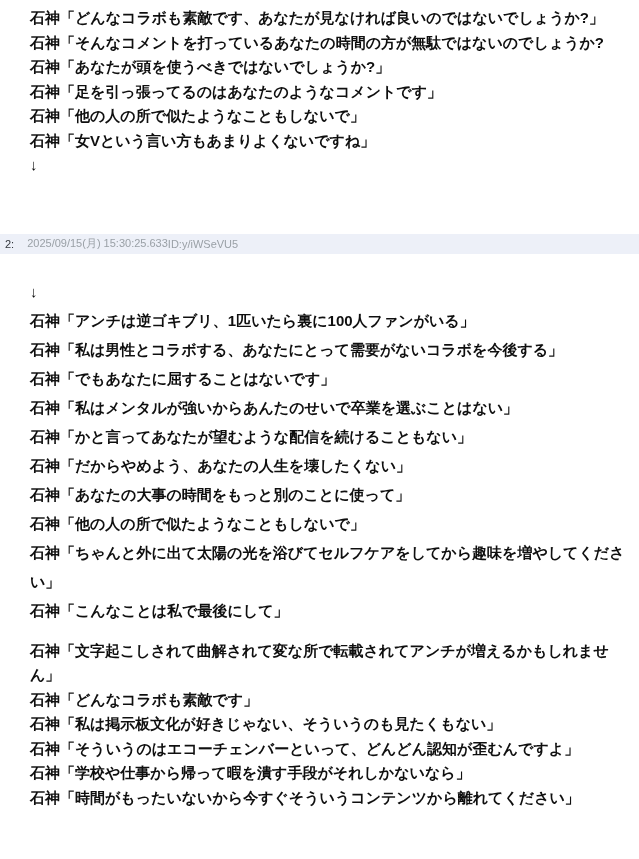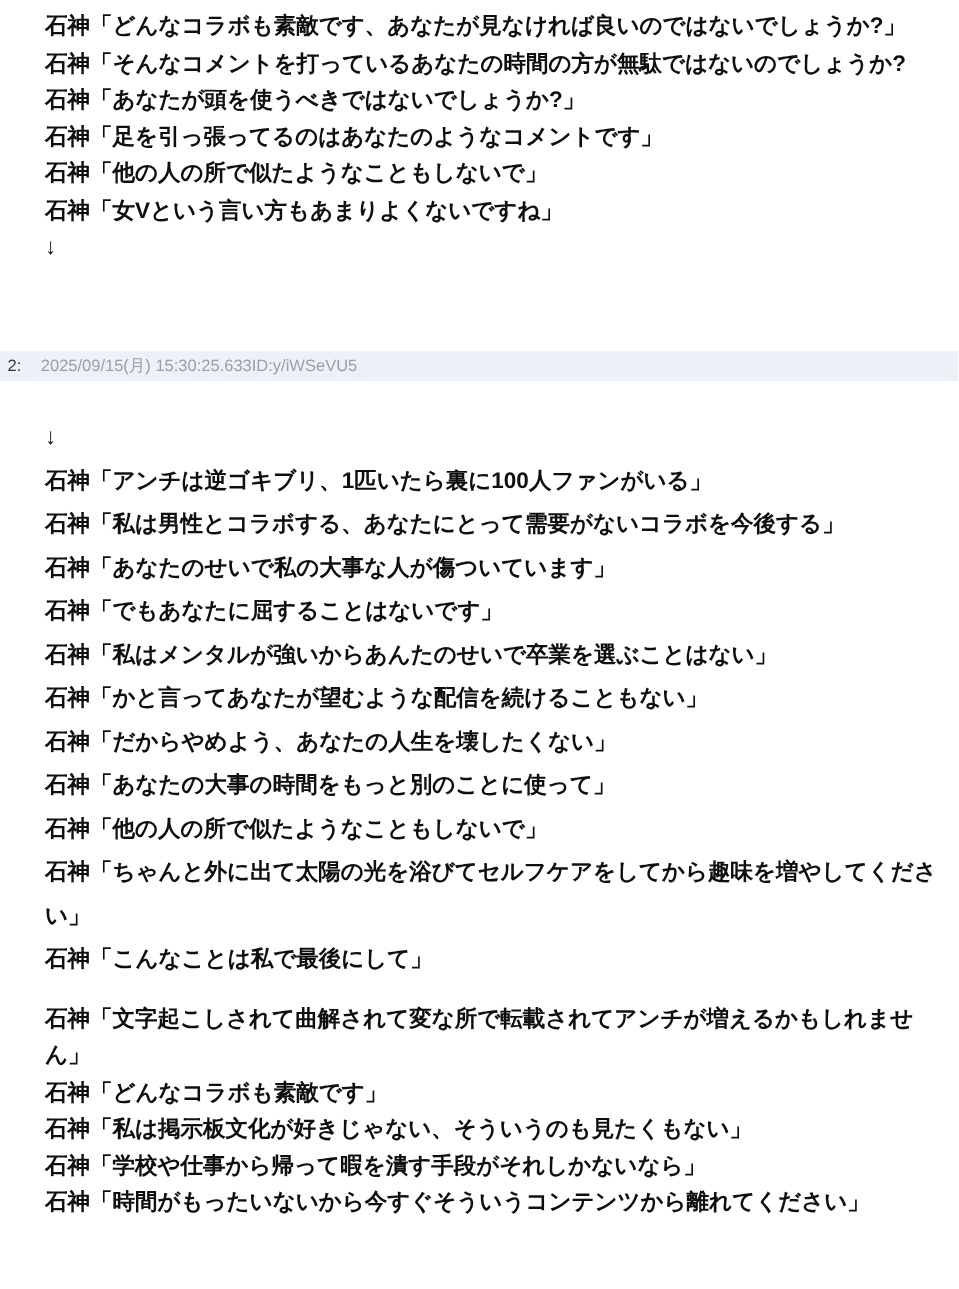--- a/index.html
+++ b/index.html
@@ -79,33 +79,33 @@
   <div class="res-header">
     <span class="res-num">2:</span>
     <span class="res-date">2025/09/15(月) 15:30:25.633</span>
     <span class="res-id">ID:y/iWSeVU5</span>
   </div>
 
   <div id="post2-body" class="post-body">
     <div class="line down-arrow">↓</div>
     <div class="line">石神「アンチは逆ゴキブリ、1匹いたら裏に100人ファンがいる」</div>
     <div class="line">石神「私は男性とコラボする、あなたにとって需要がないコラボを今後する」</div>
-    <div class="line">石神「あなたのせいで私の大事な人が傷ついています」</div>
     <div class="line">石神「でもあなたに屈することはないです」</div>
     <div class="line">石神「私はメンタルが強いからあんたのせいで卒業を選ぶことはない」</div>
     <div class="line">石神「かと言ってあなたが望むような配信を続けることもない」</div>
     <div class="line">石神「だからやめよう、あなたの人生を壊したくない」</div>
     <div class="line">石神「あなたの大事の時間をもっと別のことに使って」</div>
     <div class="line">石神「他の人の所で似たようなこともしないで」</div>
     <div class="line">石神「ちゃんと外に出て太陽の光を浴びてセルフケアをしてから趣味を増やしてください」</div>
     <div class="line">石神「こんなことは私で最後にして」</div>
   </div>
 
   <div id="post2-tail" class="post-body">
     <div class="line">石神「文字起こしされて曲解されて変な所で転載されてアンチが増えるかもしれません」</div>
     <div class="line">石神「どんなコラボも素敵です」</div>
     <div class="line">石神「私は掲示板文化が好きじゃない、そういうのも見たくもない」</div>
+    <div class="line">石神「そういうのはエコーチェンバーといって、どんどん認知が歪むんですよ」</div>
     <div class="line">石神「学校や仕事から帰って暇を潰す手段がそれしかないなら」</div>
     <div class="line">石神「時間がもったいないから今すぐそういうコンテンツから離れてください」</div>
 
   </div>
 
 </div>
 
 </body></html>

